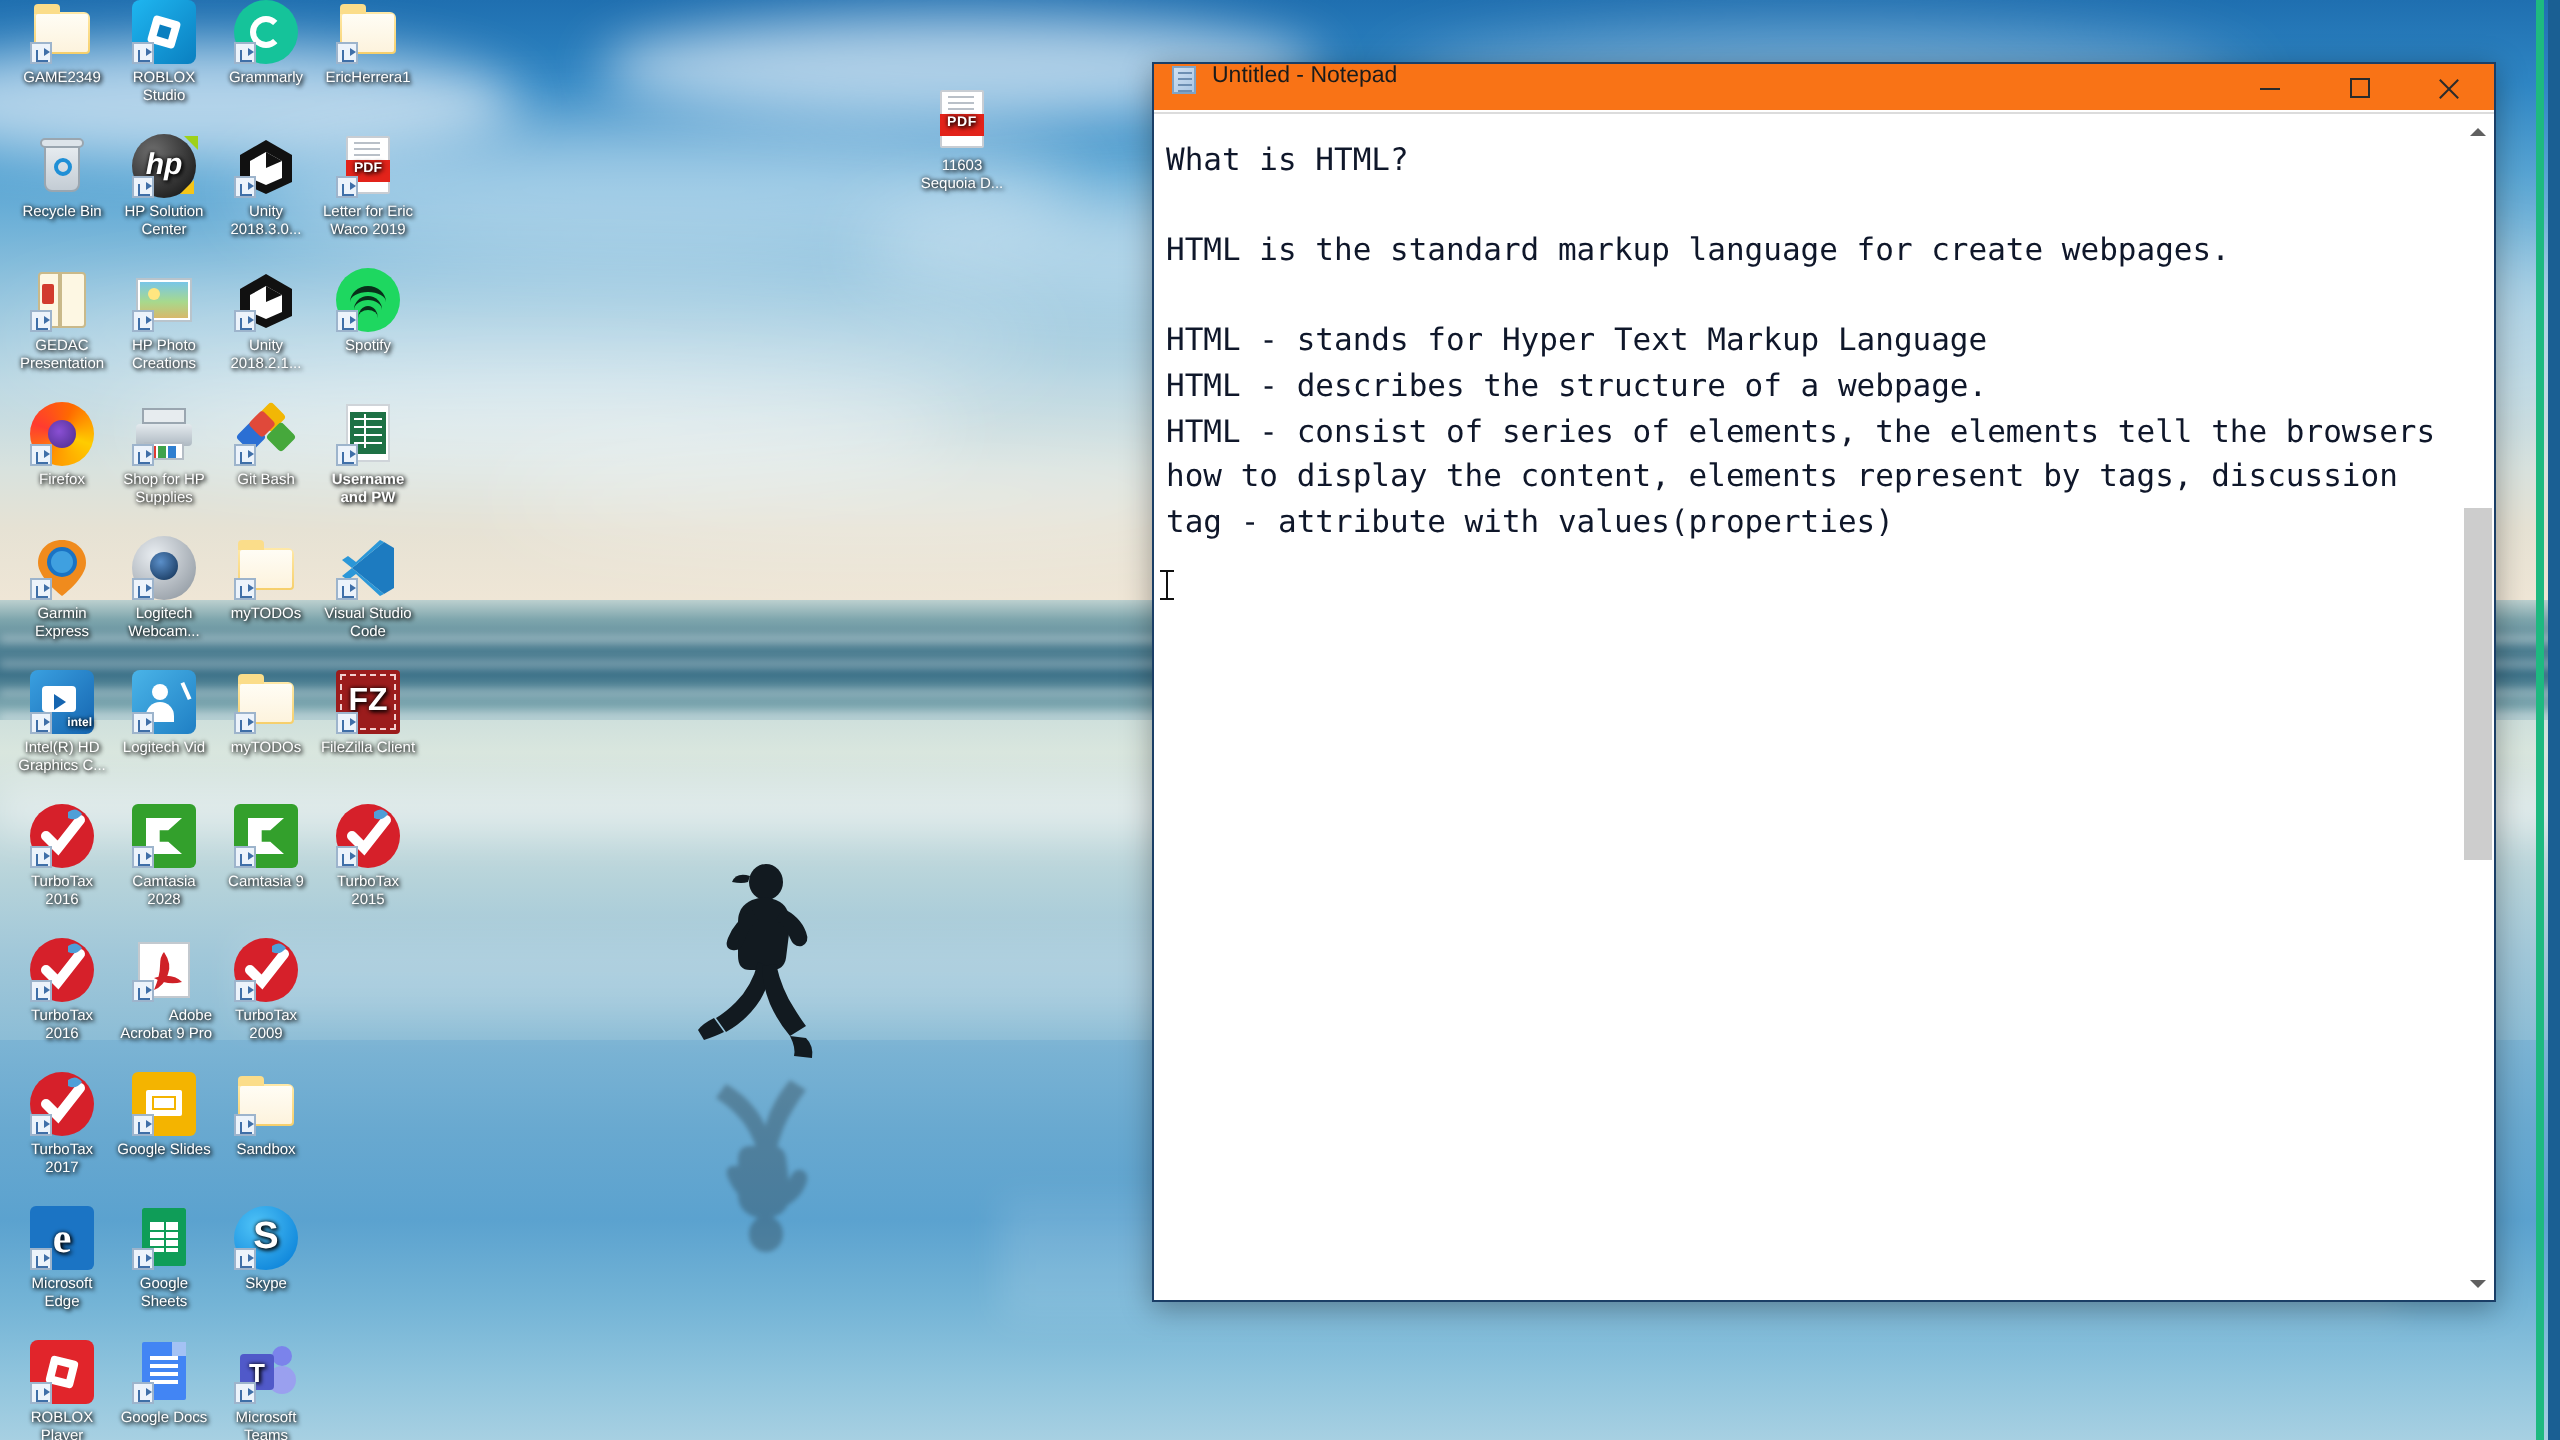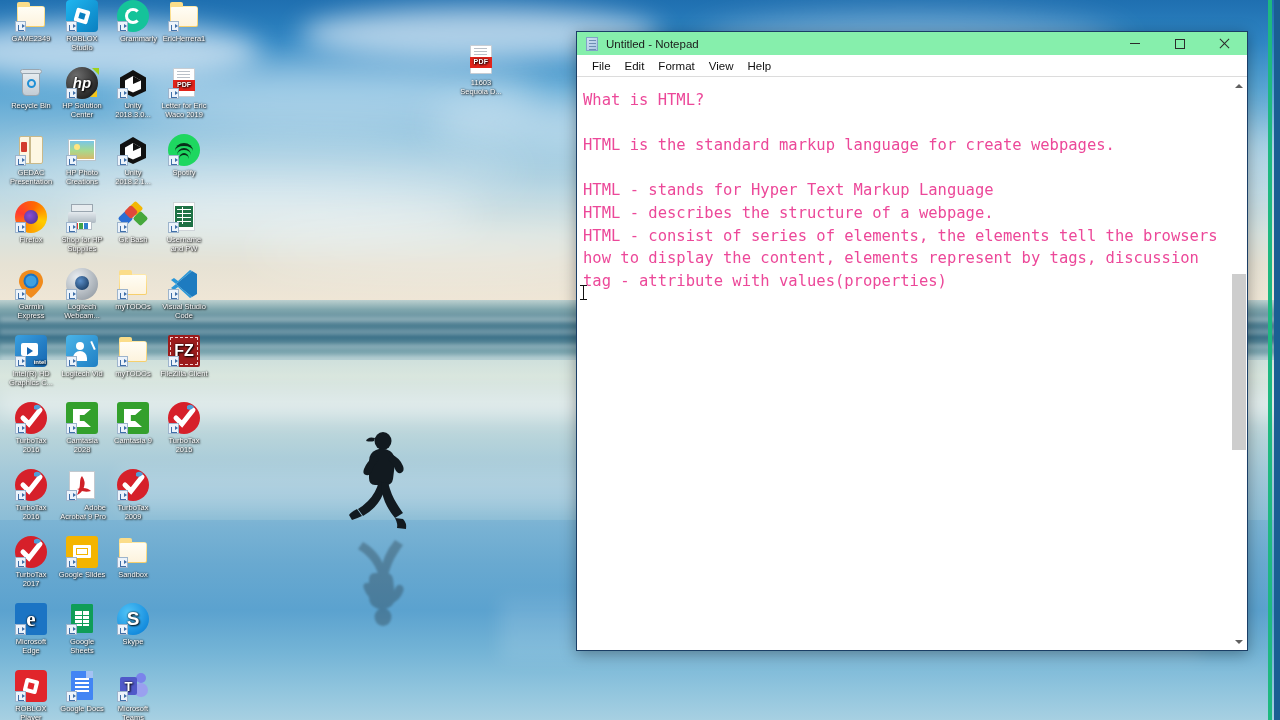--- a/index.html
+++ b/index.html
@@ -179,23 +179,22 @@
     left: 576px; top: 31px;
     width: 672px; height: 620px;
     background: #ffffff;
     border: 1px solid #1a3e66;
     box-shadow: 0 3px 14px rgba(0,0,0,0.35);
     display: flex;
     flex-direction: column;
   }
   #np-titlebar {
     height: 24px;
-    background: #86efac;
+    background: #f97316;
     display: flex;
-    align-items: center;
     flex: 0 0 auto;
     border-bottom: 1px solid #ffffff;
   }
   #np-app-icon {
     width: 16px; height: 16px;
     margin: 0 6px 0 7px;
     position: relative;
     flex: 0 0 auto;
   }
   #np-app-icon .pad {
@@ -255,21 +254,21 @@
     background: #ffffff;
     border-top: 1px solid #dcdcdc;
     min-height: 0;
   }
   #np-textarea {
     flex: 1 1 auto;
     padding: 12px 6px 6px 6px;
     font-family: "DejaVu Sans Mono", monospace;
     font-size: 15.5px;
     line-height: 22.6px;
-    color: #ec4899;
+    color: #0f172a;
     white-space: pre-wrap;
     word-break: break-word;
     overflow: hidden;
     cursor: text;
     letter-spacing: 0px;
   }
   #np-scrollbar {
     flex: 0 0 auto;
     width: 17px;
     background: #ffffff;
@@ -397,21 +396,21 @@
       </div>
       <div class="icon-cell" style="left: 55px; top: 8px;">
         <div class="icon-art">
           <div class="sq" style="background:linear-gradient(135deg,#1fb6f0,#0a7fc0);"></div>
           <div style="position:absolute;left:9px;top:9px;width:14px;height:14px;background:#fff;transform:rotate(16deg);border-radius:2px;"></div>
           <div style="position:absolute;left:13px;top:13px;width:6px;height:6px;background:#0a7fc0;transform:rotate(16deg);"></div>
           <div class="shortcut-badge"></div>
         </div>
         <span class="icon-label">ROBLOX Studio</span>
       </div>
-      <div class="icon-cell" style="left: 106px; top: 8px; text-align: right;">
+      <div class="icon-cell" style="left: 106px; top: 8px;">
         <div class="icon-art">
           <div class="circ" style="background:#15c39a;"></div>
           <div style="position:absolute;left:8px;top:8px;width:16px;height:16px;border-radius:50%;border:3px solid #fff;border-right-color:transparent;"></div>
           <div class="shortcut-badge"></div>
         </div>
         <span class="icon-label">Grammarly</span>
       </div>
       <div class="icon-cell" style="left: 157px; top: 8px;">
         <div class="icon-art">
           <div class="folder-shape"></div>
@@ -510,21 +509,21 @@
       </div>
       <div class="icon-cell" style="left: 106px; top: 209px;">
         <div class="icon-art"><svg width="32" height="32" viewBox="0 0 32 32">
             <rect x="13" y="2" width="11" height="11" rx="2" fill="#f2b705" transform="rotate(45 18.5 7.5)"></rect>
             <rect x="3" y="12" width="11" height="11" rx="2" fill="#2b6fd4" transform="rotate(45 8.5 17.5)"></rect>
             <rect x="18" y="12" width="11" height="11" rx="2" fill="#46a83c" transform="rotate(45 23.5 17.5)"></rect>
             <rect x="9" y="6" width="10" height="10" rx="2" fill="#e0493a" transform="rotate(45 14 11)"></rect>
           </svg><div class="shortcut-badge"></div></div>
         <span class="icon-label">Git Bash</span>
       </div>
-      <div class="icon-cell" style="left: 157px; top: 209px;">
+      <div class="icon-cell" style="left: 157px; top: 209px; font-weight: bold;">
         <div class="icon-art">
           <div class="doc-shape"></div>
           <div style="position:absolute;left:5px;top:1px;width:22px;height:29px;background:#fff;border:1px solid #cfd4d9;"></div>
           <div style="position:absolute;left:7px;top:5px;width:18px;height:21px;background:#1e7145;"></div>
           <div style="position:absolute;left:9px;top:8px;width:14px;height:1px;background:#fff;box-shadow:0 4px 0 #fff,0 8px 0 #fff,0 12px 0 #fff;"></div>
           <div style="position:absolute;left:14px;top:6px;width:1px;height:17px;background:#fff;"></div>
           <div class="shortcut-badge"></div>
         </div>
         <span class="icon-label">Username and PW</span>
       </div>
@@ -777,27 +776,20 @@
         <div class="max-box"></div>
       </div>
       <div class="np-winbtn" id="np-close">
         <div class="x-wrap">
           <div class="x-line a"></div>
           <div class="x-line b"></div>
         </div>
       </div>
     </div>
 
-    <div id="np-menubar">
-      <div class="np-menu-item">File</div>
-      <div class="np-menu-item">Edit</div>
-      <div class="np-menu-item">Format</div>
-      <div class="np-menu-item">View</div>
-      <div class="np-menu-item">Help</div>
-    </div>
 
     <div id="np-body">
       <div id="np-textarea">What is HTML?
 
 HTML is the standard markup language for create webpages.
 
 HTML - stands for Hyper Text Markup Language
 HTML - describes the structure of a webpage.
 HTML - consist of series of elements, the elements tell the browsers how to display the content, elements represent by tags, discussion tag - attribute with values(properties)</div>
 

